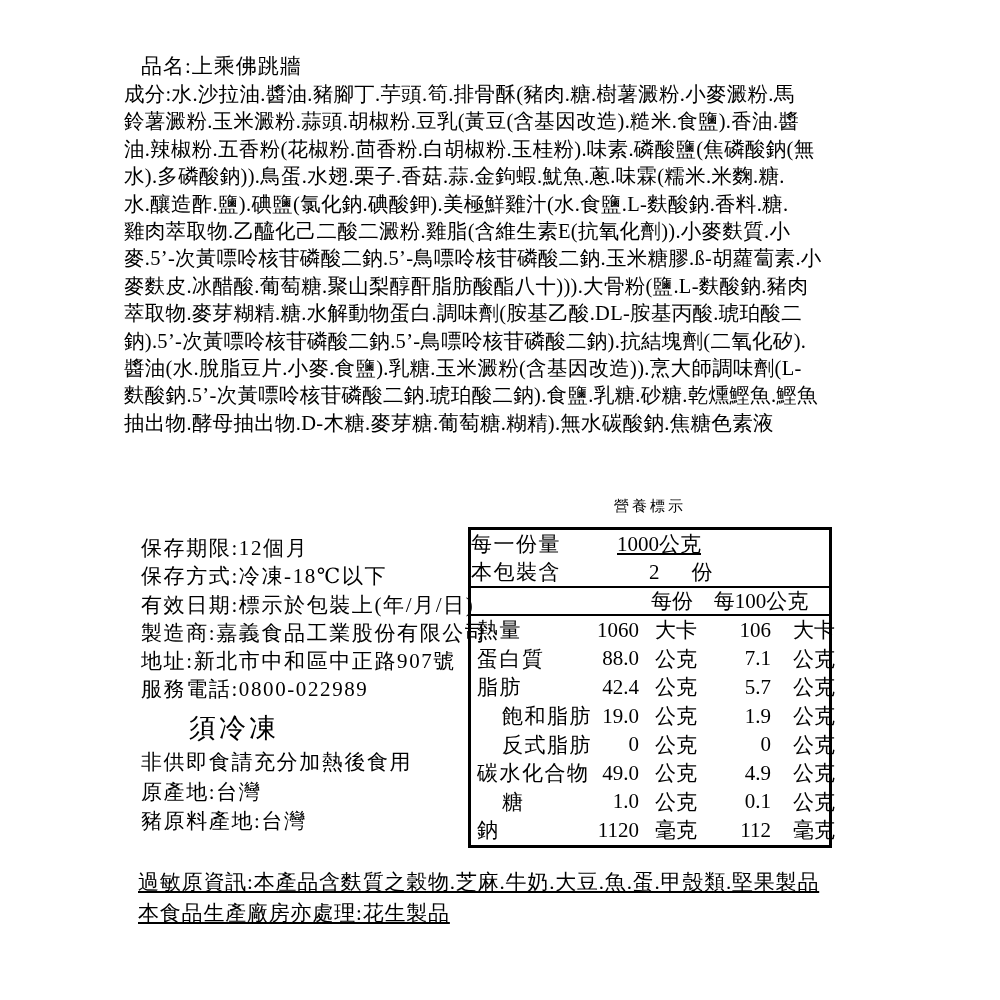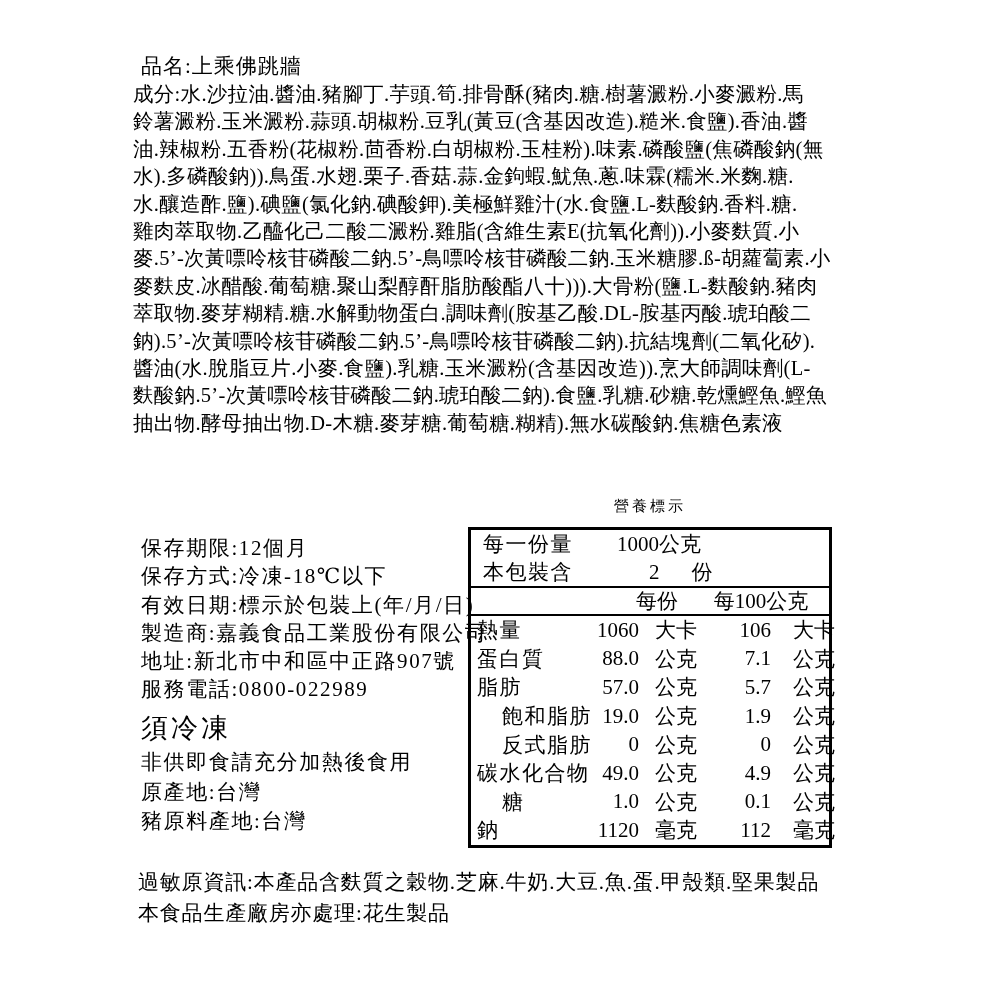--- a/index.html
+++ b/index.html
@@ -13,71 +13,71 @@
     font-family: "Liberation Serif", "DejaVu Serif", serif;
     overflow: hidden;
     border-radius: 23px;
   }
   
   .product-name {
     position: absolute; left: 141px; top: 52px;
     font-size: 21px; letter-spacing: 1px; white-space: nowrap;
   }
   .ingredients {
-    position: absolute; left: 133px; top: 81px;
+    position: absolute; left: 124px; top: 81px;
     font-size: 20.5px; line-height: 27.4px; letter-spacing: 0.3px;
   }
   .ingredients .ing-line { white-space: nowrap; }
 
   
   .info-block {
     position: absolute; left: 141px; top: 534px;
     font-size: 21px; letter-spacing: 1.6px;
   }
   .info-line { height: 28.3px; white-space: nowrap; }
-  .keep-frozen { font-size: 27px; letter-spacing: 3px; margin-top: 6px; height: 38px; }
+  .keep-frozen { font-size: 27px; letter-spacing: 3px; margin-top: 6px; height: 38px; margin-left: 48px; }
   .heat-note { height: 30px; white-space: nowrap; }
   .origin-line { height: 29px; white-space: nowrap; }
 
   
   .nutrition-title {
     position: absolute; left: 468px; top: 497px; width: 364px;
     font-size: 15px; text-align: center; letter-spacing: 3px;
   }
   .nutrition-table {
     position: absolute; left: 468px; top: 527px; width: 364px;
     border: 3px solid #000; font-size: 21px;
   }
   .nt-row { display: flex; align-items: center; height: 28px; }
-  .nt-label { width: 116px; padding-left: 12px; white-space: nowrap; letter-spacing: 1.5px; }
-  .nt-serving-val { padding-left: 30px; white-space: nowrap; }
+  .nt-label { width: 116px; padding-left: 0; white-space: nowrap; letter-spacing: 1.5px; }
+  .nt-serving-val { padding-left: 30px; white-space: nowrap; text-decoration: underline; }
   .nt-servings-val { padding-left: 62px; }
   .nt-servings-unit { padding-left: 32px; }
   .nt-divider { border-top: 2px solid #000; }
   .nt-header { display: flex; align-items: center; height: 26px; }
   .nt-h-spacer { width: 150px; }
-  .nt-h-per-serving { width: 72px; text-align: center; white-space: nowrap; }
+  .nt-h-per-serving { width: 72px; text-align: right; white-space: nowrap; }
   .nt-h-per-100g { flex: 1; text-align: center; white-space: nowrap; }
   .nut-row {
     display: grid;
     grid-template-columns: 116px 52px 60px 72px 64px;
     align-items: center; height: 28.6px;
   }
   .nut-label { padding-left: 6px; white-space: nowrap; letter-spacing: 1.5px; }
   .nut-row.indent .nut-label { padding-left: 31px; }
   .nut-v1, .nut-v2 { text-align: right; font-family: "Liberation Serif", "DejaVu Serif", serif; }
   .nut-u1 { padding-left: 16px; white-space: nowrap; }
   .nut-u2 { padding-left: 22px; white-space: nowrap; }
 
   
   .allergen-block {
     position: absolute; left: 138px; top: 868px;
     font-size: 21px; letter-spacing: 0.8px;
   }
-  .allergen-line { height: 31px; white-space: nowrap; }
+  .allergen-line { height: 31px; white-space: nowrap; text-decoration: underline; }
 </style>
 </head>
 <body>
 
 <div class="page">
 
   <div class="product-name">品名:上乘佛跳牆</div>
 
   <div class="ingredients">
     <div class="ing-line">成分:水.沙拉油.醬油.豬腳丁.芋頭.筍.排骨酥(豬肉.糖.樹薯澱粉.小麥澱粉.馬</div>
@@ -137,21 +137,21 @@
     </div>
     <div class="nut-row">
       <span class="nut-label">蛋白質</span>
       <span class="nut-v1">88.0</span>
       <span class="nut-u1">公克</span>
       <span class="nut-v2">7.1</span>
       <span class="nut-u2">公克</span>
     </div>
     <div class="nut-row">
       <span class="nut-label">脂肪</span>
-      <span class="nut-v1">57.0</span>
+      <span class="nut-v1">42.4</span>
       <span class="nut-u1">公克</span>
       <span class="nut-v2">5.7</span>
       <span class="nut-u2">公克</span>
     </div>
     <div class="nut-row indent">
       <span class="nut-label">飽和脂肪</span>
       <span class="nut-v1">19.0</span>
       <span class="nut-u1">公克</span>
       <span class="nut-v2">1.9</span>
       <span class="nut-u2">公克</span>

